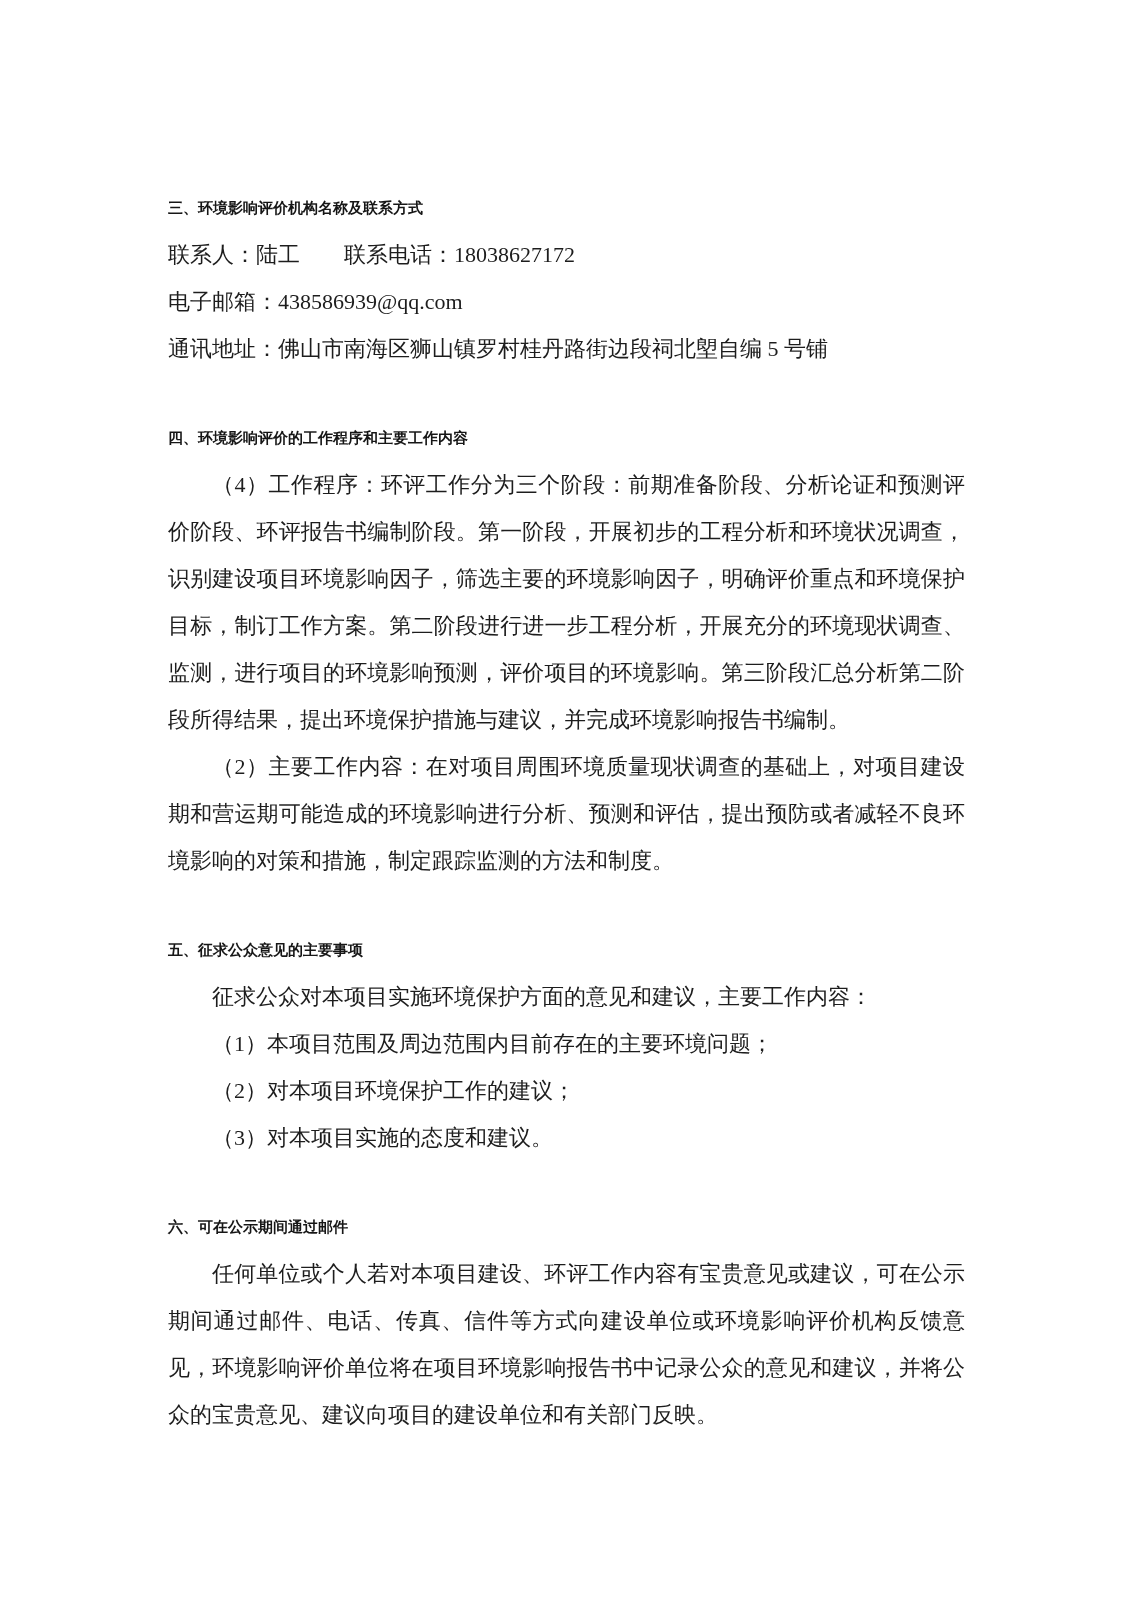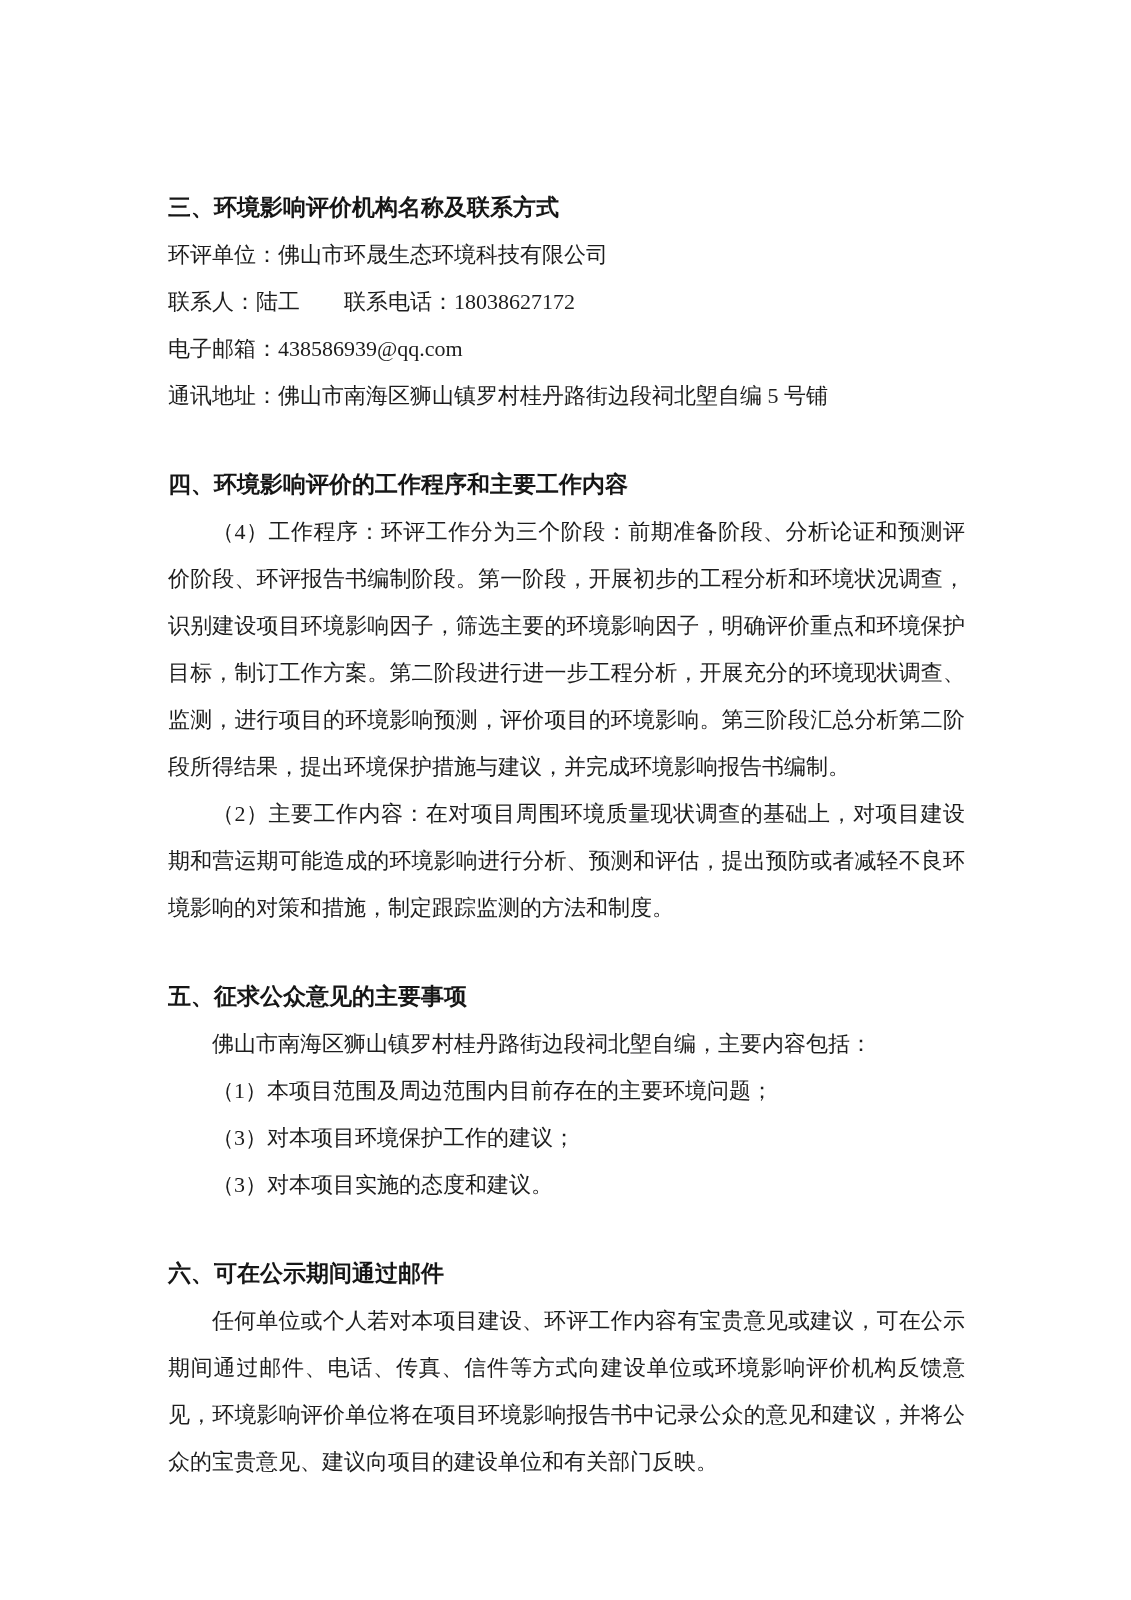--- a/index.html
+++ b/index.html
@@ -17,21 +17,21 @@
     font-family: "Liberation Serif", "DejaVu Serif", serif;
     font-size: 22px;
     line-height: 47px;
     color: #1d1d1d;
     overflow: hidden;
   }
   .sec { margin: 0; }
   .heading {
     font-family: "Liberation Sans", "DejaVu Sans", sans-serif;
     font-weight: bold;
-    font-size: 23px;
+    font-size: 15px;
     line-height: 47px;
     margin: 42px 0 0 0;
     color: #161616;
   }
   .sec:first-child .heading { margin-top: 0; }
   p { margin: 0; }
   .contact-line {
     text-align: left;
     line-height: 47px;
   }
@@ -46,37 +46,36 @@
     line-height: 47px;
   }
 </style>
 </head>
 <body>
 
 <div class="page">
 
   <section class="sec">
     <h2 class="heading">三、环境影响评价机构名称及联系方式</h2>
-    <p class="contact-line">环评单位：佛山市环晟生态环境科技有限公司</p>
     <p class="contact-line">联系人：陆工　　联系电话：18038627172</p>
     <p class="contact-line">电子邮箱：438586939@qq.com</p>
     <p class="contact-line">通讯地址：佛山市南海区狮山镇罗村桂丹路街边段祠北塱自编 5 号铺</p>
   </section>
 
   <section class="sec">
     <h2 class="heading">四、环境影响评价的工作程序和主要工作内容</h2>
     <p class="para">（4）工作程序：环评工作分为三个阶段：前期准备阶段、分析论证和预测评价阶段、环评报告书编制阶段。第一阶段，开展初步的工程分析和环境状况调查，识别建设项目环境影响因子，筛选主要的环境影响因子，明确评价重点和环境保护目标，制订工作方案。第二阶段进行进一步工程分析，开展充分的环境现状调查、监测，进行项目的环境影响预测，评价项目的环境影响。第三阶段汇总分析第二阶段所得结果，提出环境保护措施与建议，并完成环境影响报告书编制。</p>
     <p class="para">（2）主要工作内容：在对项目周围环境质量现状调查的基础上，对项目建设期和营运期可能造成的环境影响进行分析、预测和评估，提出预防或者减轻不良环境影响的对策和措施，制定跟踪监测的方法和制度。</p>
   </section>
 
   <section class="sec">
     <h2 class="heading">五、征求公众意见的主要事项</h2>
-    <p class="plain">佛山市南海区狮山镇罗村桂丹路街边段祠北塱自编，主要内容包括：</p>
+    <p class="plain">征求公众对本项目实施环境保护方面的意见和建议，主要工作内容：</p>
     <p class="plain">（1）本项目范围及周边范围内目前存在的主要环境问题；</p>
-    <p class="plain">（3）对本项目环境保护工作的建议；</p>
+    <p class="plain">（2）对本项目环境保护工作的建议；</p>
     <p class="plain">（3）对本项目实施的态度和建议。</p>
   </section>
 
   <section class="sec">
     <h2 class="heading">六、可在公示期间通过邮件</h2>
     <p class="para">任何单位或个人若对本项目建设、环评工作内容有宝贵意见或建议，可在公示期间通过邮件、电话、传真、信件等方式向建设单位或环境影响评价机构反馈意见，环境影响评价单位将在项目环境影响报告书中记录公众的意见和建议，并将公众的宝贵意见、建议向项目的建设单位和有关部门反映。</p>
   </section>
 
 </div>
 

